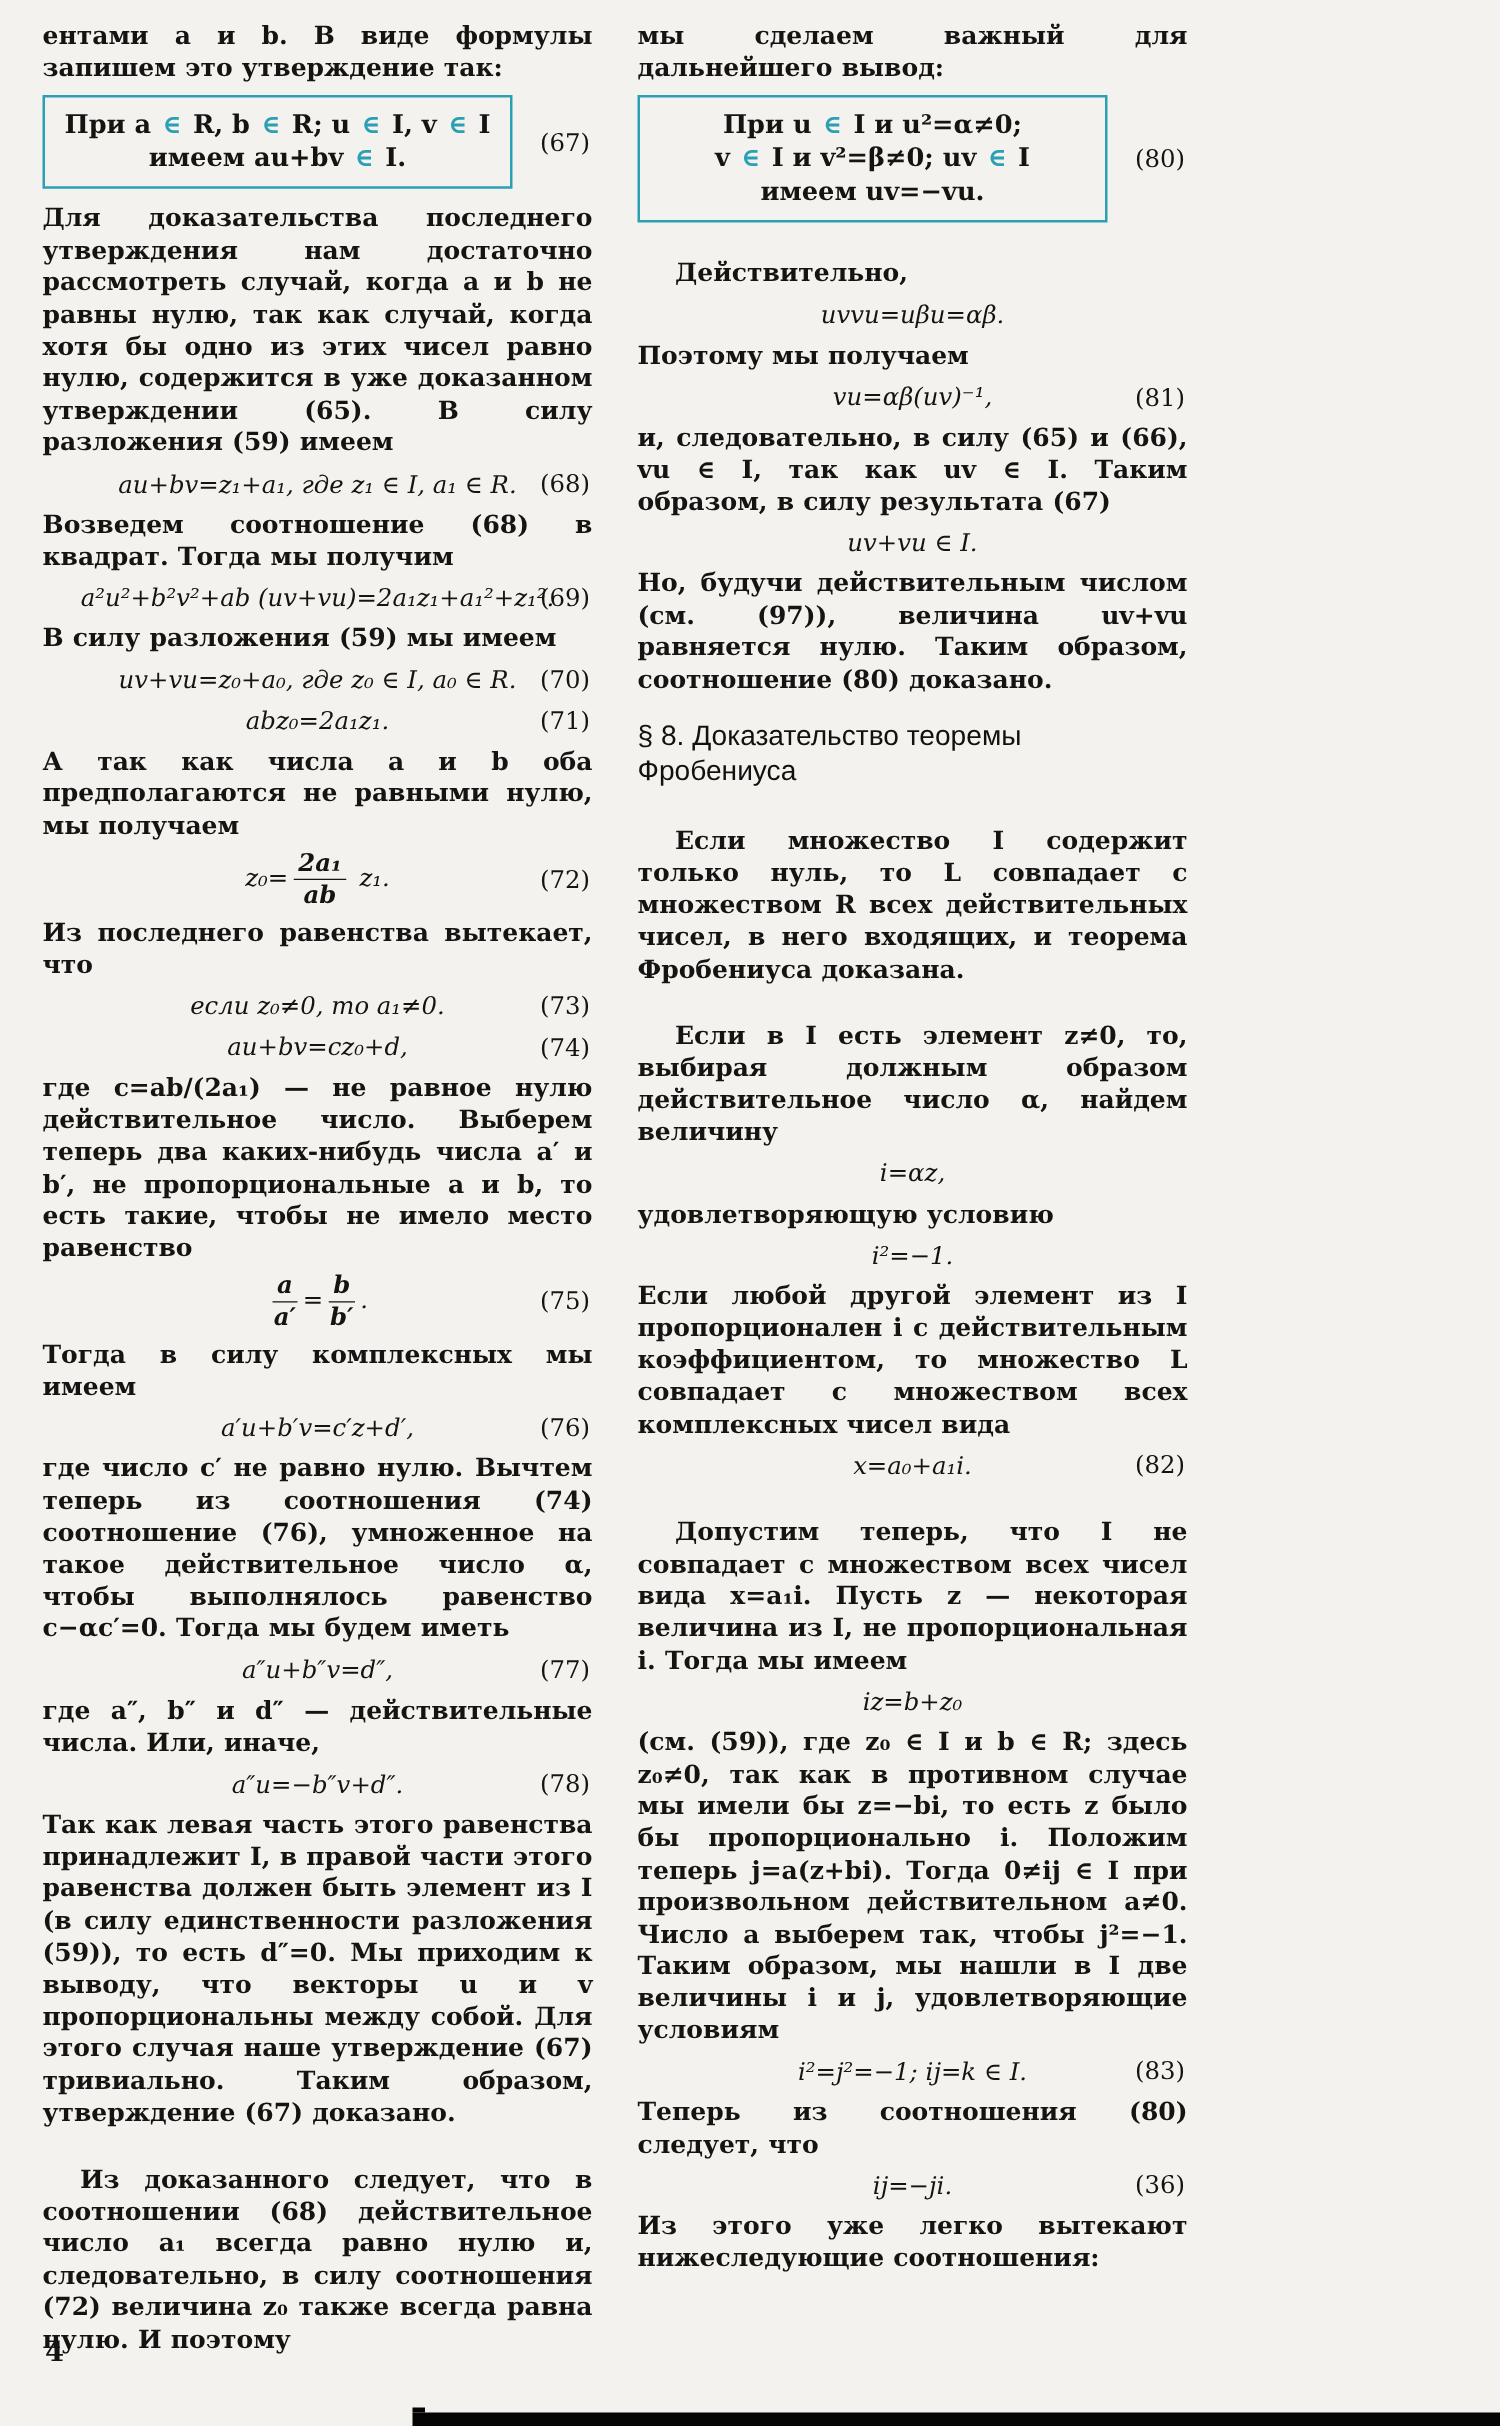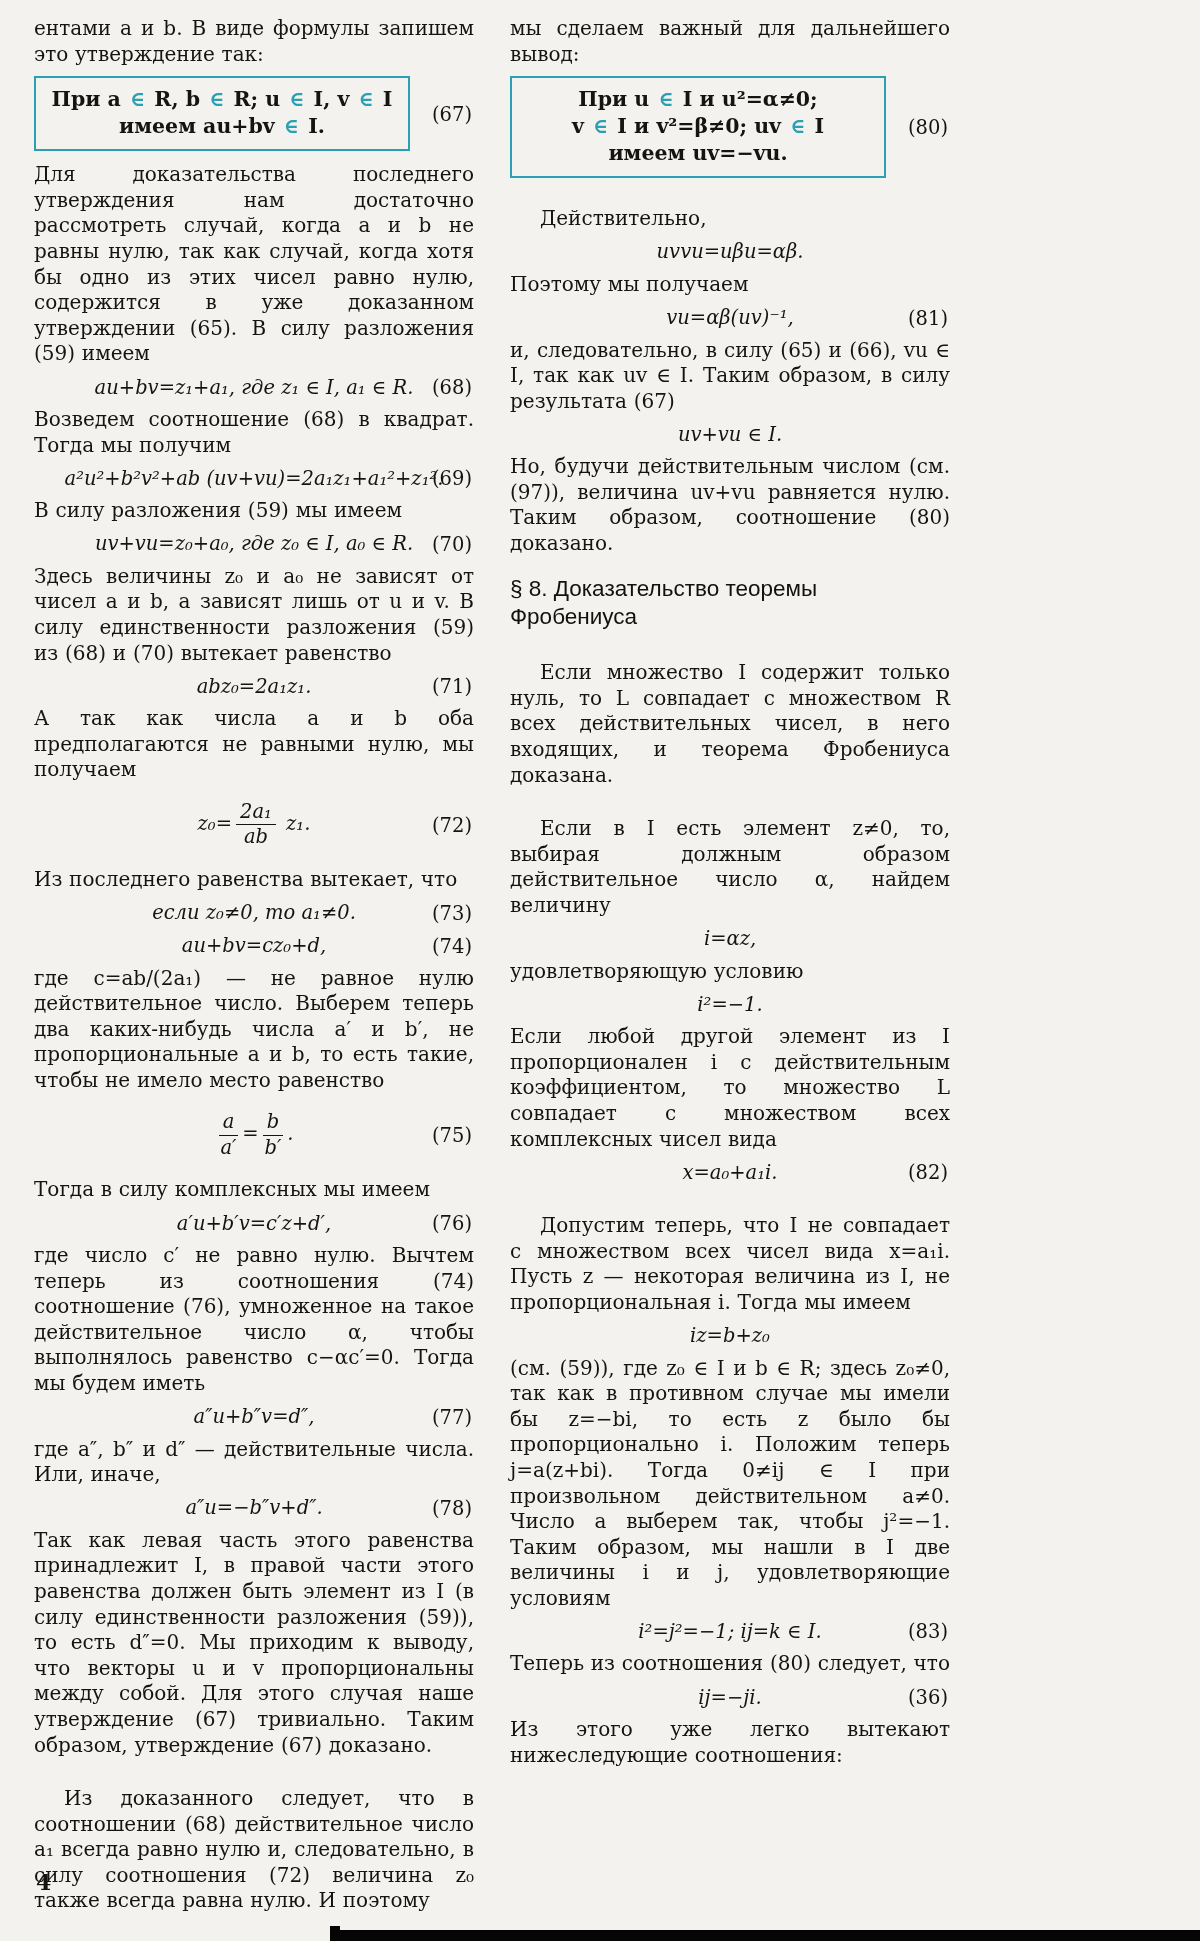--- a/index.html
+++ b/index.html
@@ -21,39 +21,40 @@
     position:absolute;top:16px;left:34px;
     width:916px;
     display:flex;gap:36px;
   }
   .col{width:440px;}
   .para{
     font-size:20px;line-height:1.28;
     text-align:justify;margin:0;
     hyphens:auto;
     word-spacing:0.02em;
+    font-weight:bold;
   }
   .para.indent{text-indent:30px;margin-top:28px;}
   
   .eq{
     position:relative;
     display:flex;justify-content:center;align-items:center;
     margin:7px 0;
     font-size:19.5px;font-style:italic;
     min-height:26px;
     padding:0 46px;
   }
   .eq-body{text-align:left;white-space:nowrap;}
   .eq-num{
     position:absolute;right:2px;top:50%;transform:translateY(-50%);
     font-style:normal;font-size:19.5px;
   }
   .frac{
     display:inline-flex;flex-direction:column;align-items:center;
-    vertical-align:middle;margin:12px 4px;line-height:1.05;
+    vertical-align:middle;margin:0 4px;line-height:1.05;font-weight:bold;
   }
   .frac .ftop{padding:0 4px 2px;border-bottom:1.6px solid var(--ink);}
   .frac .fbot{padding-top:2px;}
   
   .box-row{position:relative;display:flex;align-items:center;margin:9px 0 11px;}
   .box{
     border:2.5px solid var(--accent);
     padding:8px 10px 9px;
     margin-right:64px;
     flex:1;
@@ -107,21 +108,20 @@
         <p class="para">Возведем соотношение (68) в квадрат. Тогда мы получим</p>
         <div class="eq">
           <span class="eq-body">a²u²+b²v²+ab (uv+vu)=2a₁z₁+a₁²+z₁².</span>
           <span class="eq-num">(69)</span>
         </div>
         <p class="para">В силу разложения (59) мы имеем</p>
         <div class="eq">
           <span class="eq-body">uv+vu=z₀+a₀, где z₀ ∈ I, a₀ ∈ R.</span>
           <span class="eq-num">(70)</span>
         </div>
-        <p class="para">Здесь величины z₀ и a₀ не зависят от чисел a и b, а зависят лишь от u и v. В силу единственности разложения (59) из (68) и (70) вытекает равенство</p>
         <div class="eq">
           <span class="eq-body">abz₀=2a₁z₁.</span>
           <span class="eq-num">(71)</span>
         </div>
         <p class="para">А так как числа a и b оба предполагаются не равными нулю, мы получаем</p>
         <div class="eq">
           <span class="eq-body">z₀=<span class="frac">
               <span class="ftop">2a₁</span>
               <span class="fbot">ab</span>
             </span> z₁.</span>

